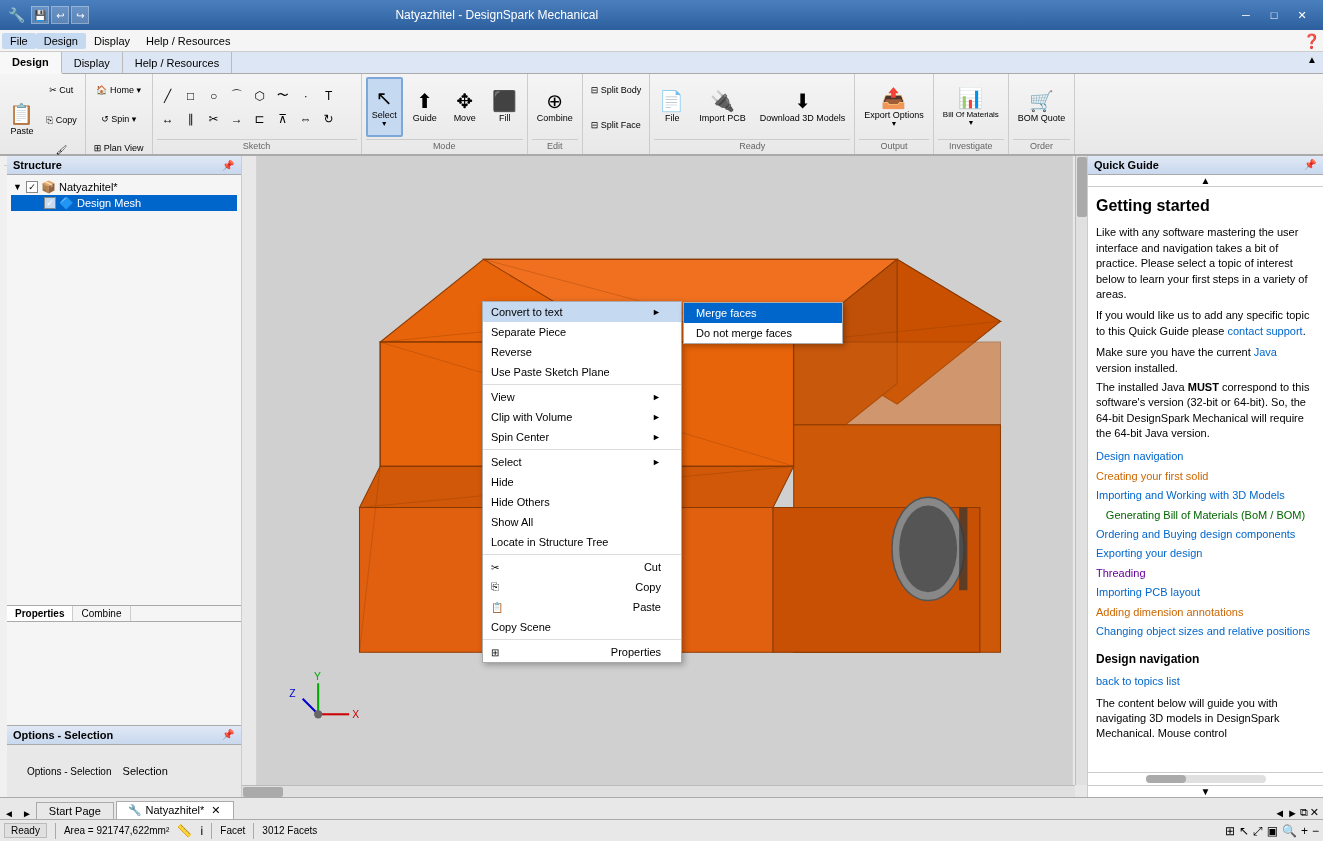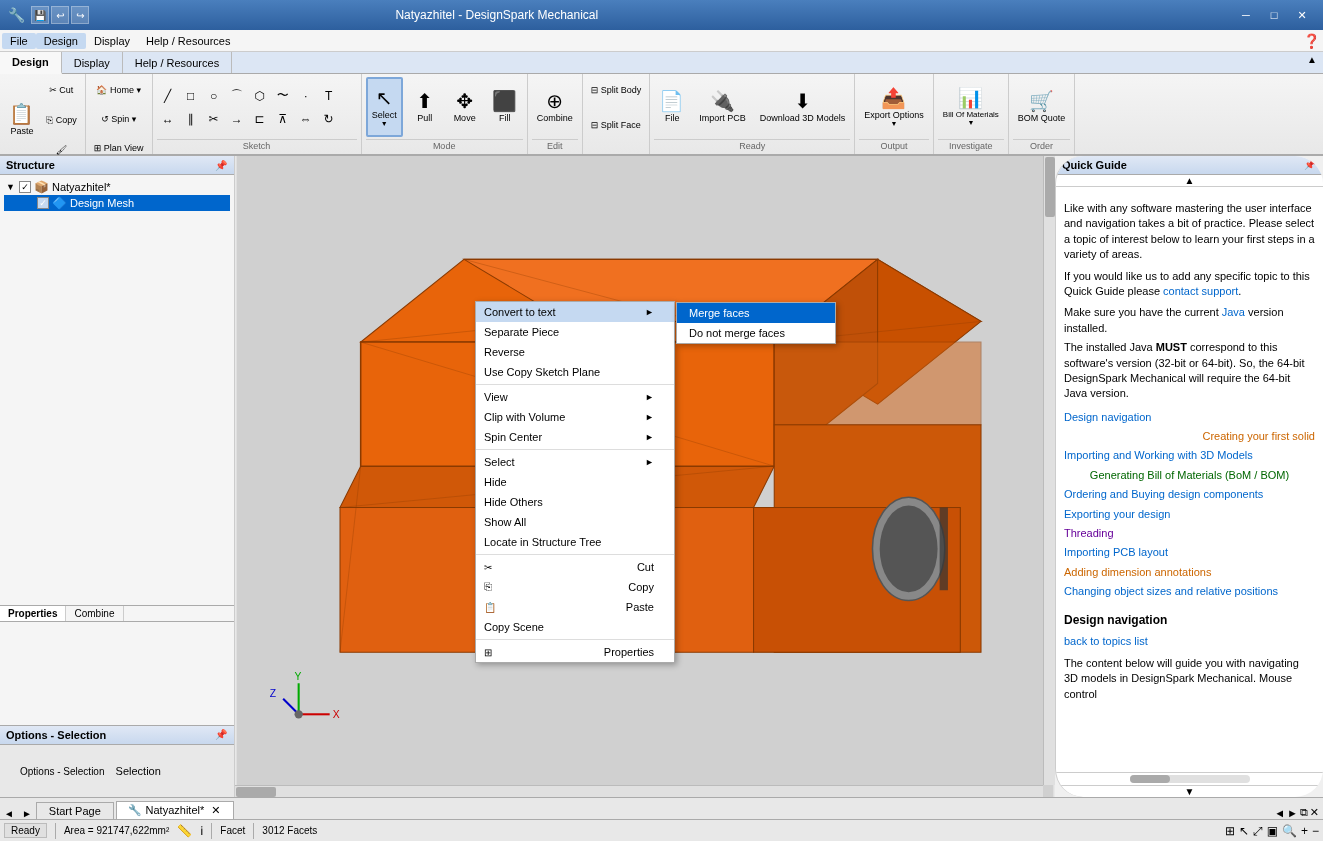--- a/index.html
+++ b/index.html
@@ -27,21 +27,21 @@
     .ribbon-group-items { display: flex; align-items: center; flex: 1; gap: 2px; }
     .ribbon-group-label { font-size: 9px; text-align: center; color: #666; padding: 1px; border-top: 1px solid #ccc; margin-top: 1px; }
     .ribbon-btn { display: flex; flex-direction: column; align-items: center; justify-content: center; padding: 2px 4px; cursor: pointer; border-radius: 2px; min-width: 36px; height: 60px; font-size: 9px; text-align: center; border: 1px solid transparent; }
     .ribbon-btn.active { background: #c5d9f1; border-color: #7da7d9; }
     .ribbon-btn-icon { font-size: 20px; line-height: 1; margin-bottom: 2px; }
     .ribbon-btn-small { display: flex; flex-direction: column; align-items: center; padding: 1px 3px; cursor: pointer; border-radius: 2px; font-size: 9px; text-align: center; border: 1px solid transparent; height: 28px; justify-content: center; }
     .ribbon-tools { display: flex; flex-wrap: wrap; align-content: flex-start; gap: 1px; width: 200px; }
     .tool-icon { width: 22px; height: 22px; display: flex; align-items: center; justify-content: center; cursor: pointer; border: 1px solid transparent; border-radius: 2px; font-size: 12px; }
 
     
-    .main-layout { display: flex; height: calc(841px - 30px - 22px - 104px - 22px - 22px); }
+    .main-layout { display: flex; height: calc(841px - 30px - 22px - 104px - 22px - 22px); margin-left: 7px; }
 
     
     .left-panel { width: 235px; background: #f5f5f5; border-right: 1px solid #ccc; display: flex; flex-direction: column; }
     .panel-header { background: linear-gradient(to bottom, #e0e8f5, #c8d8ee); padding: 3px 6px; font-size: 11px; font-weight: bold; border-bottom: 1px solid #aaa; display: flex; justify-content: space-between; align-items: center; }
     .panel-pin { cursor: pointer; font-size: 10px; }
     .structure-tree { flex: 1; overflow: auto; padding: 4px; }
     .tree-item { display: flex; align-items: center; gap: 3px; padding: 1px 2px; cursor: pointer; }
     .tree-item.selected { background: #0066cc; color: white; }
     .tree-arrow { font-size: 9px; width: 10px; }
     .tree-check { width: 12px; height: 12px; border: 1px solid #888; background: white; display: flex; align-items: center; justify-content: center; font-size: 9px; }
@@ -71,21 +71,21 @@
     .convert-submenu { position: relative; }
 
     
     .h-scrollbar { position: absolute; bottom: 0; left: 0; right: 12px; height: 12px; background: #e0e0e0; border-top: 1px solid #bbb; }
     .v-scrollbar { position: absolute; right: 0; top: 0; bottom: 12px; width: 12px; background: #e0e0e0; border-left: 1px solid #bbb; }
     .scroll-thumb { background: #aaa; border-radius: 2px; }
     .scroll-thumb-h { height: 10px; width: 40px; margin: 1px; }
     .scroll-thumb-v { width: 10px; height: 60px; margin: 1px; }
 
     
-    .right-panel { width: 268px; background: white; border-left: 1px solid #ccc; display: flex; flex-direction: column; overflow: hidden; border-radius: 28px; }
+    .right-panel { width: 236px; background: white; border-left: 1px solid #ccc; display: flex; flex-direction: column; overflow: hidden; }
     .qg-header { background: linear-gradient(to bottom, #e0e8f5, #c8d8ee); padding: 3px 6px; font-size: 11px; font-weight: bold; border-bottom: 1px solid #aaa; display: flex; justify-content: space-between; }
     .qg-content { flex: 1; overflow-y: auto; padding: 8px; font-size: 11px; line-height: 1.4; }
     .qg-title { font-size: 16px; font-weight: bold; margin-bottom: 8px; }
     .qg-link { color: #0066cc; cursor: pointer; text-decoration: none; }
     .qg-link.orange { color: #cc6600; }
     .qg-link.green { color: #006600; }
     .qg-link.purple { color: #660099; }
     .qg-section { margin-top: 12px; }
     .qg-section-title { font-size: 12px; font-weight: bold; margin-bottom: 6px; }
 
@@ -194,21 +194,21 @@
 
     <div class="ribbon-group">
       <div class="ribbon-group-items" style="gap:4px;">
         <div class="ribbon-btn active" style="border:2px solid #7da7d9;background:#c5d9f1;">
           <div class="ribbon-btn-icon">↖</div>
           <div>Select</div>
           <div style="font-size:7px;">▼</div>
         </div>
         <div class="ribbon-btn">
           <div class="ribbon-btn-icon">⬆</div>
-          <div>Pull</div>
+          <div>Guide</div>
         </div>
         <div class="ribbon-btn">
           <div class="ribbon-btn-icon">✥</div>
           <div>Move</div>
         </div>
         <div class="ribbon-btn">
           <div class="ribbon-btn-icon">⬛</div>
           <div>Fill</div>
         </div>
       </div>
@@ -389,21 +389,21 @@
           <div class="submenu-item">Do not merge faces</div>
         </div>
       </div>
       <div class="ctx-item">
         <span>Separate Piece</span>
       </div>
       <div class="ctx-item">
         <span>Reverse</span>
       </div>
       <div class="ctx-item">
-        <span>Use Copy Sketch Plane</span>
+        <span>Use Paste Sketch Plane</span>
       </div>
       <div class="ctx-separator"></div>
       <div class="ctx-item">
         <span>View</span>
         <span class="ctx-arrow">►</span>
       </div>
       <div class="ctx-item">
         <span>Clip with Volume</span>
         <span class="ctx-arrow">►</span>
       </div>
@@ -462,28 +462,29 @@
   </div>
 
   <div class="right-panel">
     <div class="qg-header">
       <span>Quick Guide</span>
       <span class="panel-pin">📌</span>
     </div>
 
     <div style="text-align:center;font-size:10px;cursor:pointer;border-bottom:1px solid #ccc;">▲</div>
     <div class="qg-content">
+      <div class="qg-title">Getting started</div>
       <p style="margin-top:6px;">Like with any software mastering the user interface and navigation takes a bit of practice. Please select a topic of interest below to learn your first steps in a variety of areas.</p>
       <p style="margin-top:6px;">If you would like us to add any specific topic to this Quick Guide please <a class="qg-link">contact support</a>.</p>
       <p style="margin-top:6px;">Make sure you have the current <a class="qg-link">Java</a> version installed.</p>
       <p style="margin-top:4px;">The installed Java <strong>MUST</strong> correspond to this software's version (32-bit or 64-bit). So, the 64-bit DesignSpark Mechanical will require the 64-bit Java version.</p>
 
       <div style="margin-top:8px;">
         <div style="margin-top:4px;"><a class="qg-link">Design navigation</a></div>
-        <div style="margin-top:4px;text-align:right;"><a class="qg-link orange">Creating your first solid</a></div>
+        <div style="margin-top:4px;"><a class="qg-link orange">Creating your first solid</a></div>
         <div style="margin-top:4px;"><a class="qg-link">Importing and Working with 3D Models</a></div>
         <div style="margin-top:4px;text-align:center;"><a class="qg-link green">Generating Bill of Materials (BoM / BOM)</a></div>
         <div style="margin-top:4px;"><a class="qg-link">Ordering and Buying design components</a></div>
         <div style="margin-top:4px;"><a class="qg-link">Exporting your design</a></div>
         <div style="margin-top:4px;"><a class="qg-link purple">Threading</a></div>
         <div style="margin-top:4px;"><a class="qg-link">Importing PCB layout</a></div>
         <div style="margin-top:4px;"><a class="qg-link orange">Adding dimension annotations</a></div>
         <div style="margin-top:4px;"><a class="qg-link">Changing object sizes and relative positions</a></div>
       </div>
 

